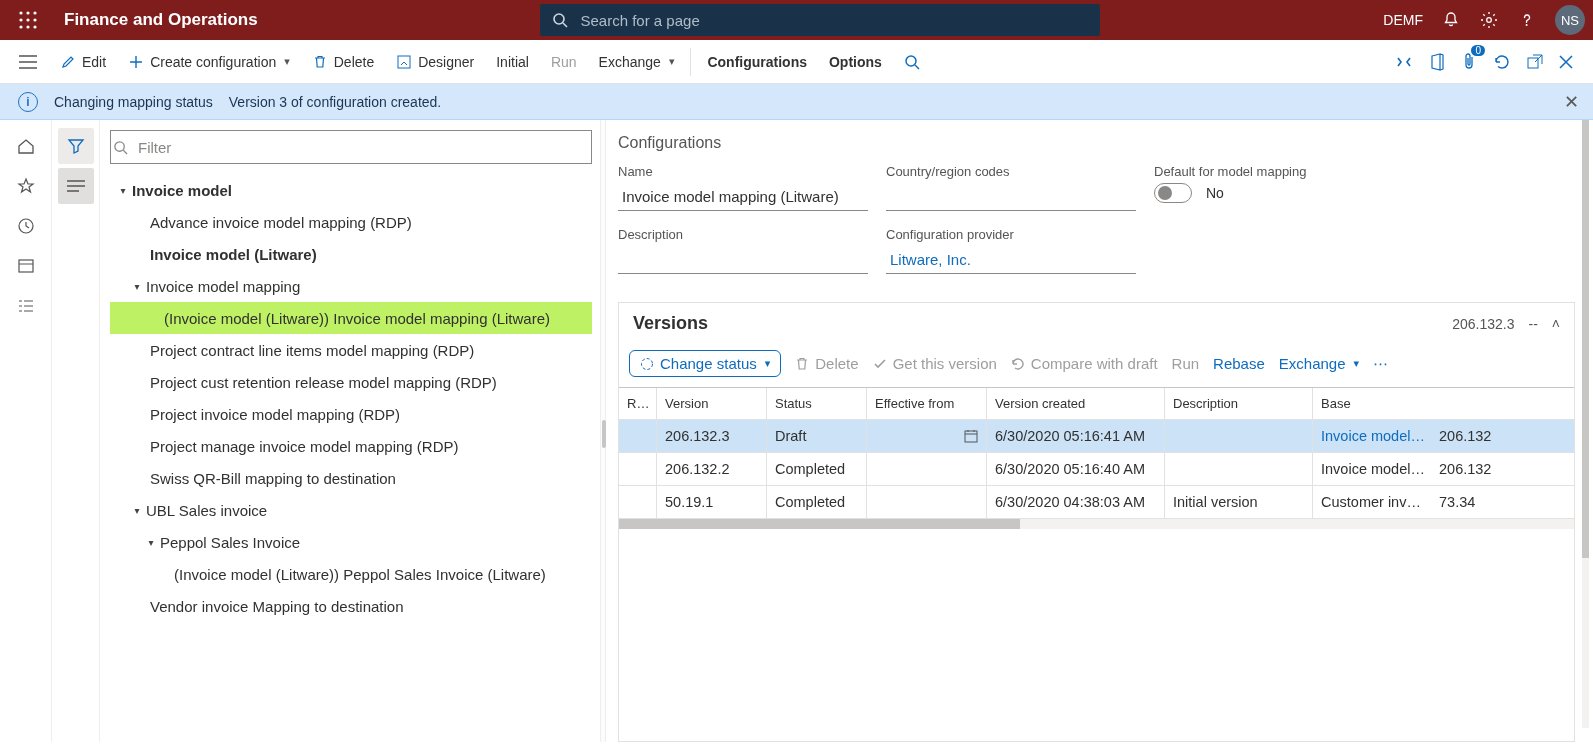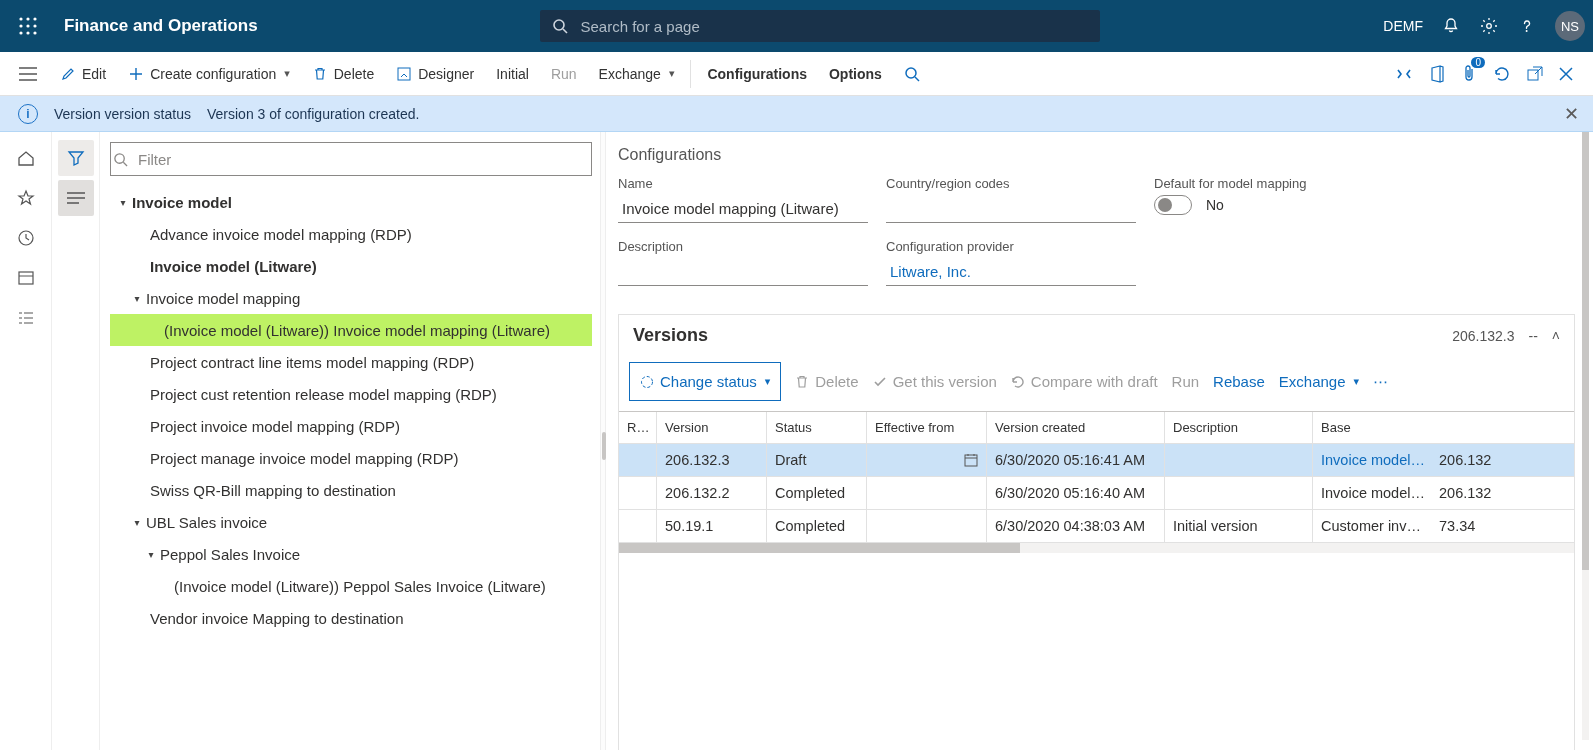--- a/index.html
+++ b/index.html
@@ -1,19 +1,19 @@
 <!DOCTYPE html>
 <html><head>
 <meta charset="utf-8">
 <style>
   * { box-sizing: border-box; font-family: "Segoe UI", Arial, sans-serif; }
   body { margin:0; padding:0; background:#fff; width:1593px; font-size:14px; color:#323130; }
 
   
-  .topnav { background:#0c4a6e; height:52px; display:flex; align-items:center; justify-content:space-between; padding:4px 8px; }
+  .topnav { background:#7f1d1d; height:40px; display:flex; align-items:center; justify-content:space-between; padding:4px 8px; }
   .topnav-left { display:flex; align-items:center; gap:16px; }
   .waffle { width:40px; height:40px; display:flex; align-items:center; justify-content:center; color:#fff; font-size:18px; }
   .app-title { color:#fff; font-size:17px; font-weight:600; }
   .searchbox { width:560px; height:32px; background:#19324a; display:flex; align-items:center; padding:0 12px; border-radius:2px; gap:10px; }
   .searchbox input { background:transparent; border:none; outline:none; color:#e0e6ec; font-size:15px; width:100%; }
   .searchbox input::placeholder { color:#b0bcc7; }
   .topnav-right { display:flex; align-items:center; gap:18px; color:#fff; }
   .company { font-size:14px; color:#fff; }
   .top-ico { width:20px; height:20px; display:flex; align-items:center; justify-content:center; color:#fff; }
   .avatar { width:30px; height:30px; border-radius:50%; background:#5c6a79; color:#fff; display:flex; align-items:center; justify-content:center; font-size:13px; }
@@ -75,21 +75,21 @@
   .toggle-row { display:flex; align-items:center; gap:14px; }
   .toggle { width:38px; height:20px; border:1px solid #8a8886; border-radius:10px; position:relative; background:#fff; }
   .toggle .knob { width:14px; height:14px; border-radius:50%; background:#8a8886; position:absolute; top:2px; left:3px; }
 
   .vpanel { border:1px solid #e1e1e1; border-radius:0; box-shadow:0 0 0 0; flex:1; display:flex; flex-direction:column; }
   .vhdr { display:flex; align-items:center; padding:10px 14px; }
   .vhdr-title { font-size:18px; font-weight:600; }
   .vhdr-right { margin-left:auto; display:flex; align-items:center; gap:14px; color:#555; font-size:14px; }
 
   .vtoolbar { display:flex; align-items:center; gap:14px; padding:6px 10px 10px 10px; flex-wrap:wrap; }
-  .btn-primary-outline { border:1px solid #0f6cbd; color:#0f6cbd; padding:10px 10px; display:flex; align-items:center; gap:6px; font-size:15px; cursor:pointer; border-radius:0; }
+  .btn-primary-outline { border:1px solid #0f6cbd; color:#0f6cbd; padding:4px 10px; display:flex; align-items:center; gap:6px; font-size:15px; cursor:pointer; border-radius:6px; }
   .vaction { display:flex; align-items:center; gap:6px; font-size:15px; color:#9e9e9e; }
   .vaction.en { color:#0f6cbd; cursor:pointer; }
   .vaction.black { color:#333; }
 
   .grid { border-top:1px solid #c8c6c4; }
   .gridhead, .gridrow { display:grid; grid-template-columns:38px 110px 100px 120px 178px 148px 118px 80px; border-bottom:1px solid #e1e1e1; align-items:stretch; }
   .gridhead .cell { font-size:13px; color:#333; padding:8px 8px; border-right:1px solid #e1e1e1; white-space:nowrap; overflow:hidden; text-overflow:ellipsis; }
   .gridrow .cell { padding:8px 8px; font-size:14.5px; border-right:1px solid #e1e1e1; white-space:nowrap; overflow:hidden; text-overflow:ellipsis; display:flex; align-items:center; }
   .gridrow.sel { background:#cbe2f7; }
   .gridrow .cell.link { color:#0f6cbd; }
@@ -257,21 +257,21 @@
     <span class="rico">
         <svg width="14" height="14" viewBox="0 0 14 14">
           <path d="M1 1l12 12M13 1L1 13" stroke="#0f6cbd" stroke-width="1.5"></path>
         </svg>
       </span>
   </div>
 </div>
 
 <div class="banner">
   <span class="info-ico">i</span>
-  <span>Version version status</span>
+  <span>Changing mapping status</span>
   <span>Version 3 of configuration created.</span>
   <span class="close">✕</span>
 </div>
 
 <div class="body">
 
   <div class="leftrail">
     <div class="rail-btn">
         <svg width="18" height="18" viewBox="0 0 18 18">
           <path d="M2 9l7-6 7 6v7H2z" fill="none" stroke="#555" stroke-width="1.3"></path>

